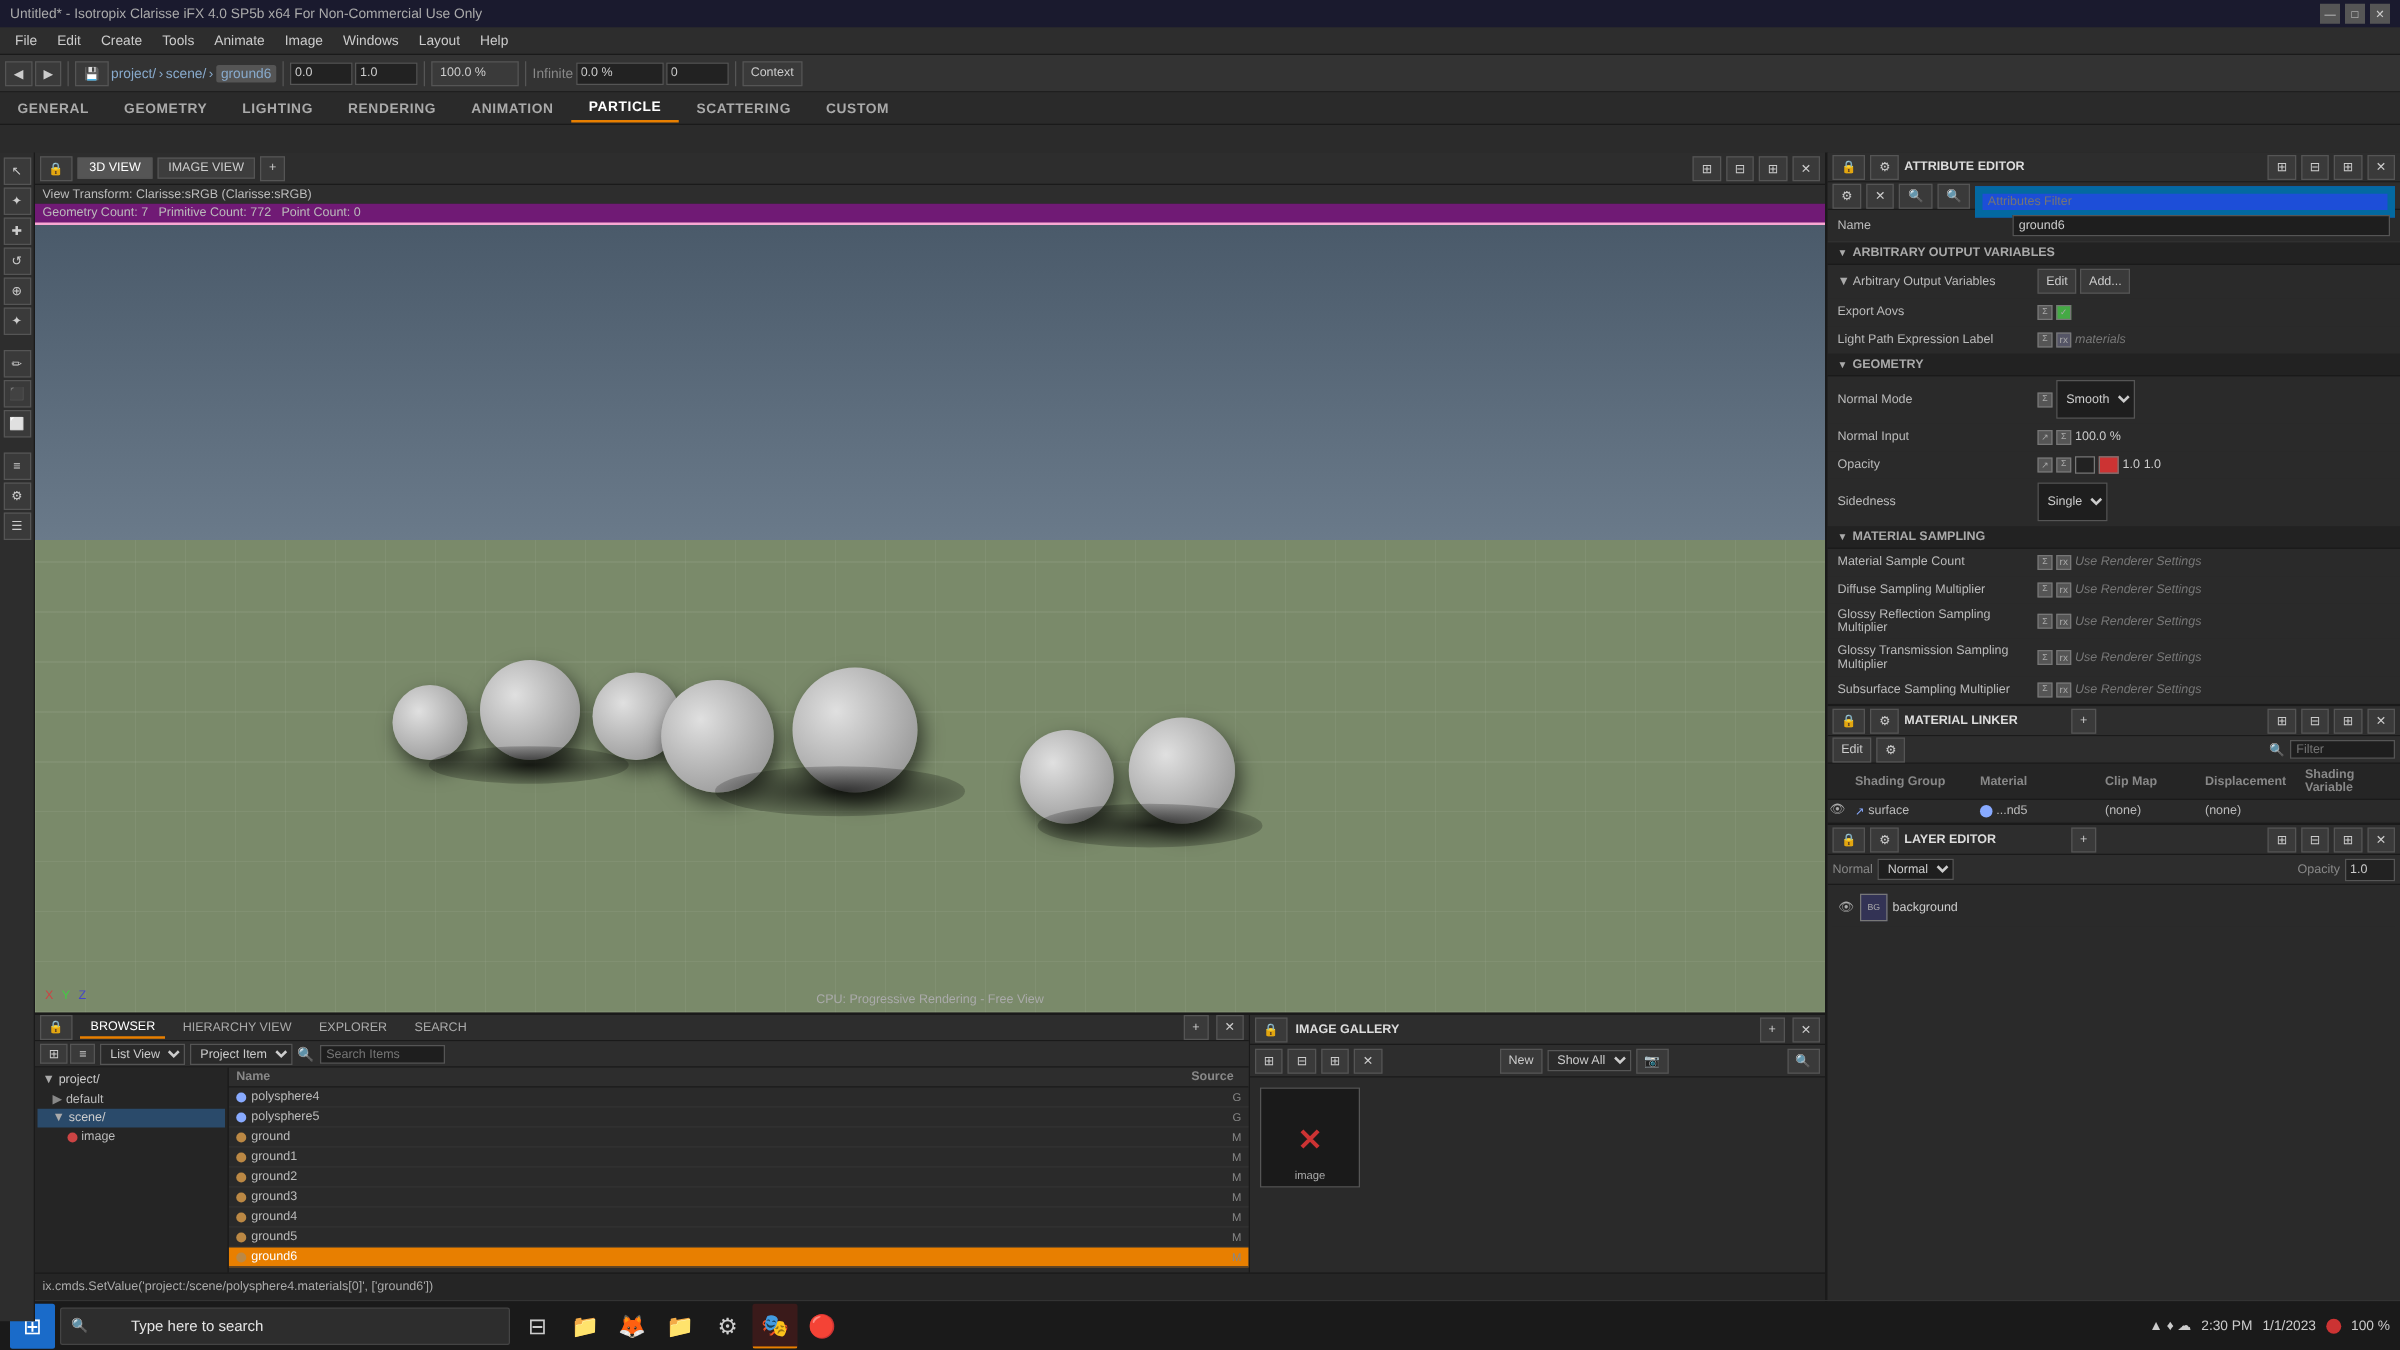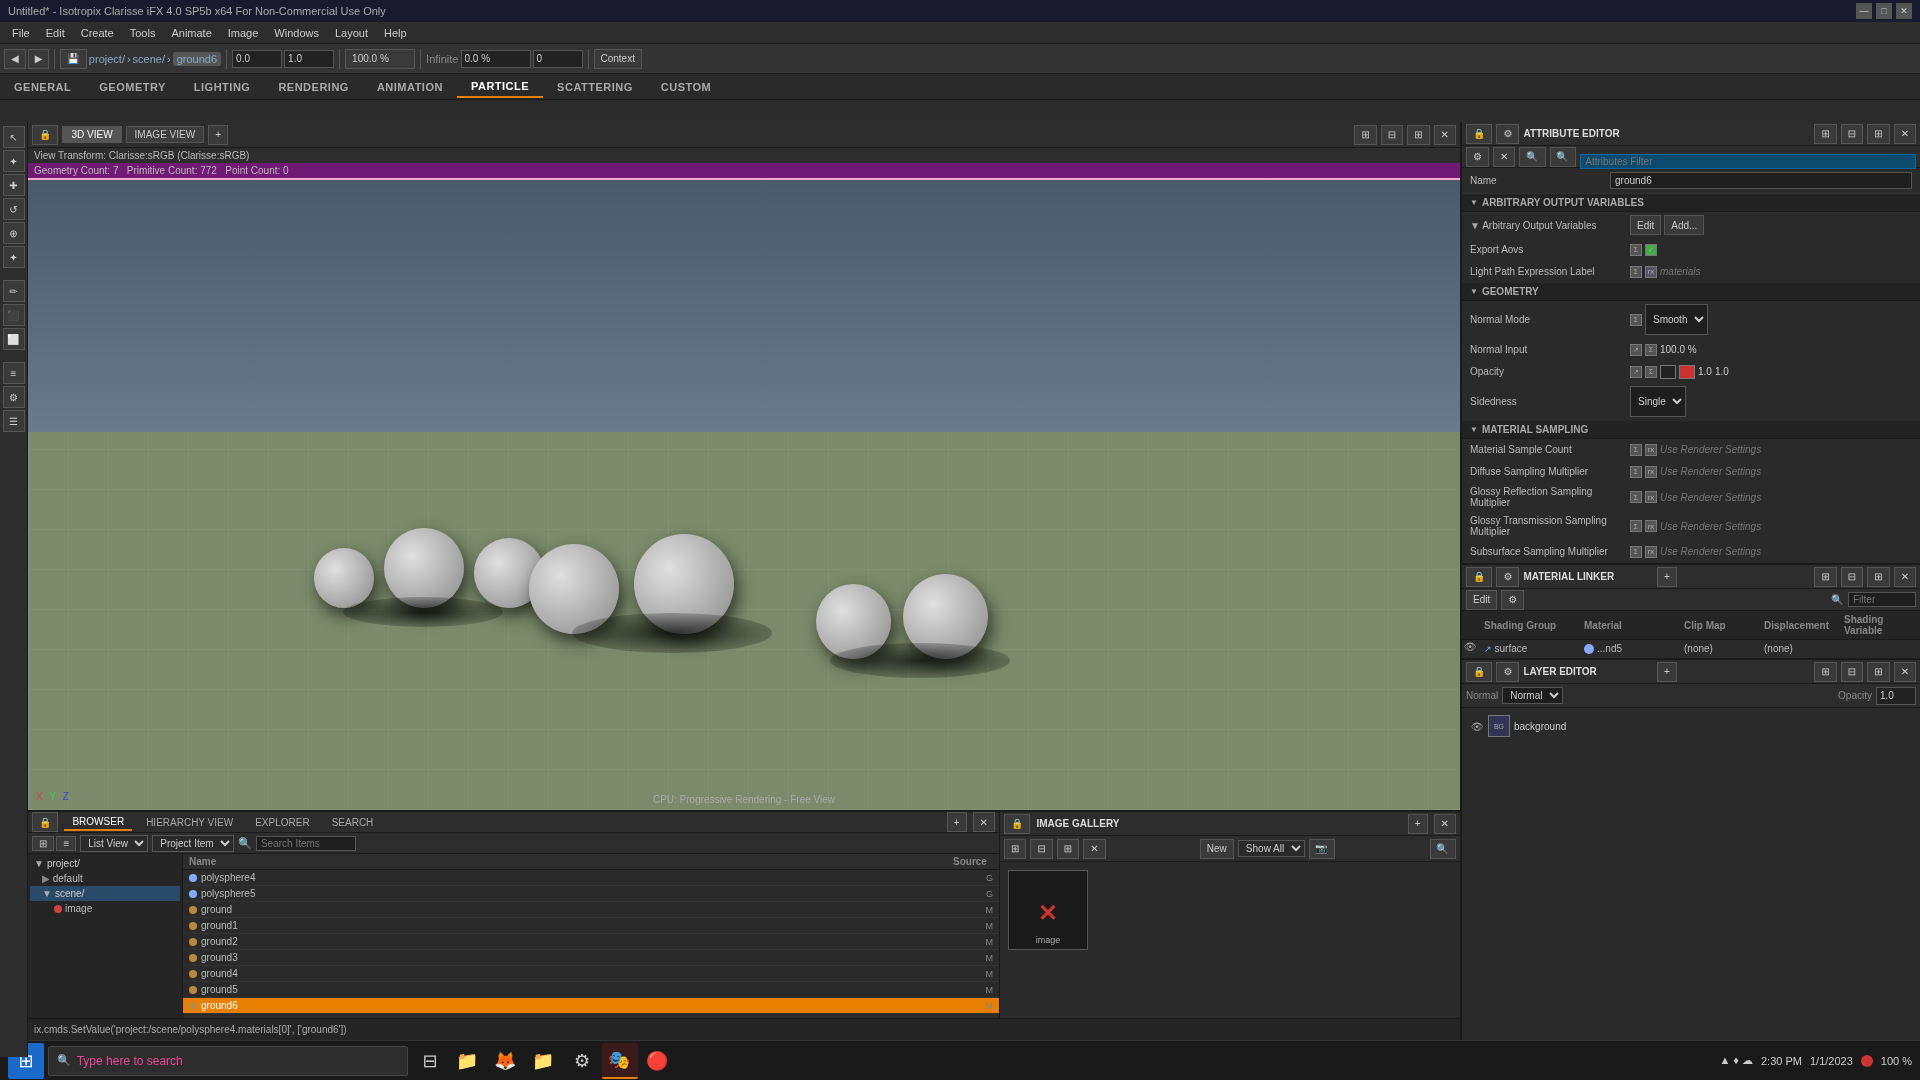--- a/index.html
+++ b/index.html
@@ -87,21 +87,21 @@
     .thumb-label { font-size: 9px; color: #aaa; }
     
     
     #right-panel { width: 460px; background: #2a2a2a; border-left: 2px solid #1a1a1a; display: flex; flex-direction: column; overflow: hidden; }
     
     
     #attr-editor { flex: 0 0 auto; border-bottom: 2px solid #1a1a1a; }
     #attr-header { background: #2d2d2d; height: 24px; display: flex; align-items: center; padding: 0 4px; gap: 4px; border-bottom: 1px solid #1a1a1a; }
     .panel-title { color: #ddd; font-size: 10px; font-weight: bold; flex: 1; }
     #attr-toolbar { background: #2d2d2d; height: 22px; display: flex; align-items: center; padding: 0 4px; gap: 4px; border-bottom: 1px solid #1a1a1a; }
-    .attr-search { background: #0c4a6e; border: 1px solid #0369a1; color: #ccc; font-size: 10px; padding: 1px 4px; flex: 1; margin-top: 10px; }
+    .attr-search { background: #1d4ed8; border: 6px solid #0369a1; color: #ccc; font-size: 10px; padding: 1px 4px; flex: 1; margin-top: 10px; }
     
     .attr-content { padding: 0; }
     .attr-name-row { display: flex; align-items: center; padding: 4px 8px; border-bottom: 1px solid #333; }
     .attr-label { color: #bbb; width: 140px; font-size: 10px; flex-shrink: 0; }
     
     .section-header { background: #222; color: #aaa; padding: 3px 8px; font-size: 10px; font-weight: bold; cursor: pointer; display: flex; align-items: center; gap: 4px; border-bottom: 1px solid #1a1a1a; }
     .section-arrow { color: #aaa; font-size: 8px; }
     
     .attr-row { display: flex; align-items: center; padding: 3px 8px; border-bottom: 1px solid #2a2a2a; min-height: 22px; }
     .attr-row-label { color: #bbb; font-size: 10px; flex: 0 0 160px; }
@@ -146,21 +146,21 @@
     .time-mark { position: absolute; top: 0; font-size: 9px; color: #888; white-space: nowrap; }
     #timeline-controls { height: 26px; background: #252525; display: flex; align-items: center; padding: 0 4px; gap: 4px; }
     .tl-btn { color: #ccc; font-size: 12px; cursor: pointer; width: 18px; text-align: center; }
     .fps-display { color: #888; font-size: 10px; }
     
     
     #status-bar { position: absolute; bottom: 0; left: 0; right: 0; height: 40px; background: #1a1a1a; border-top: 1px solid #333; display: flex; align-items: center; }
     #taskbar { width: 100%; height: 40px; background: #1a1a1a; display: flex; align-items: center; padding: 0 8px; gap: 4px; }
     .taskbar-start { width: 36px; height: 36px; background: #1a6bc9; display: flex; align-items: center; justify-content: center; color: white; font-size: 18px; cursor: pointer; border-radius: 2px; }
     .taskbar-search { flex: 0 0 360px; height: 30px; background: #2d2d2d; border: 1px solid #444; display: flex; align-items: center; padding: 0 8px; gap: 6px; cursor: pointer; border-radius: 2px; }
-    .taskbar-search-text { color: #ec4899; font-size: 12px; }
+    .taskbar-search-text { color: #e5e5e5; font-size: 12px; margin-left: 28px; }
     .taskbar-apps { display: flex; gap: 2px; align-items: center; flex: 1; }
     .taskbar-app { width: 36px; height: 36px; display: flex; align-items: center; justify-content: center; cursor: pointer; border-radius: 2px; font-size: 18px; }
     .taskbar-right { margin-left: auto; display: flex; align-items: center; gap: 8px; color: #ccc; font-size: 11px; }
     
     
     #script-bar { position: absolute; bottom: 40px; left: 28px; right: 460px; height: 22px; background: #252525; border-top: 1px solid #1a1a1a; display: flex; align-items: center; padding: 0 6px; }
     .script-text { color: #aaa; font-size: 10px; }
     
     
     ::-webkit-scrollbar { width: 6px; height: 6px; }
@@ -629,21 +629,21 @@
         <button class="tb-btn">⊞</button>
         <button class="tb-btn">⊟</button>
         <button class="tb-btn">⊞</button>
         <button class="tb-btn">✕</button>
       </div>
       <div id="mat-toolbar-row" style="background:#2d2d2d;height:22px;display:flex;align-items:center;padding:0 4px;gap:4px;border-bottom:1px solid #1a1a1a;">
         <button class="tb-btn">Edit</button>
         <button class="tb-btn">⚙</button>
         <div style="flex:1;"></div>
         <span style="color:#888;font-size:10px;">🔍</span>
-        <input class="br-search" placeholder="Filter" style="width: 68px;">
+        <input class="br-search" placeholder="Filter" style="width: 84px;">
       </div>
       <div id="mat-content">
         <div class="mat-col-header">
           <div style="width:16px;"></div>
           <div class="mat-col mat-col-shading">Shading Group</div>
           <div class="mat-col mat-col-material">Material</div>
           <div class="mat-col mat-col-clip">Clip Map</div>
           <div class="mat-col mat-col-disp">Displacement</div>
           <div class="mat-col mat-col-shading-var">Shading Variable</div>
         </div>

